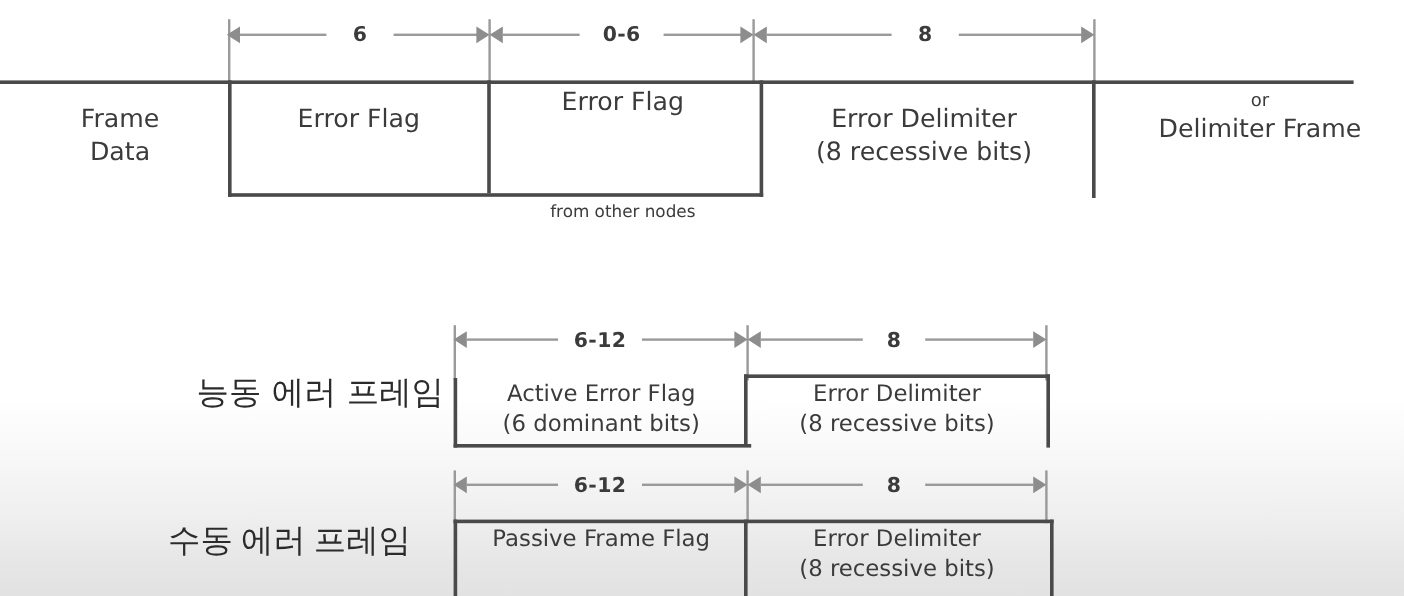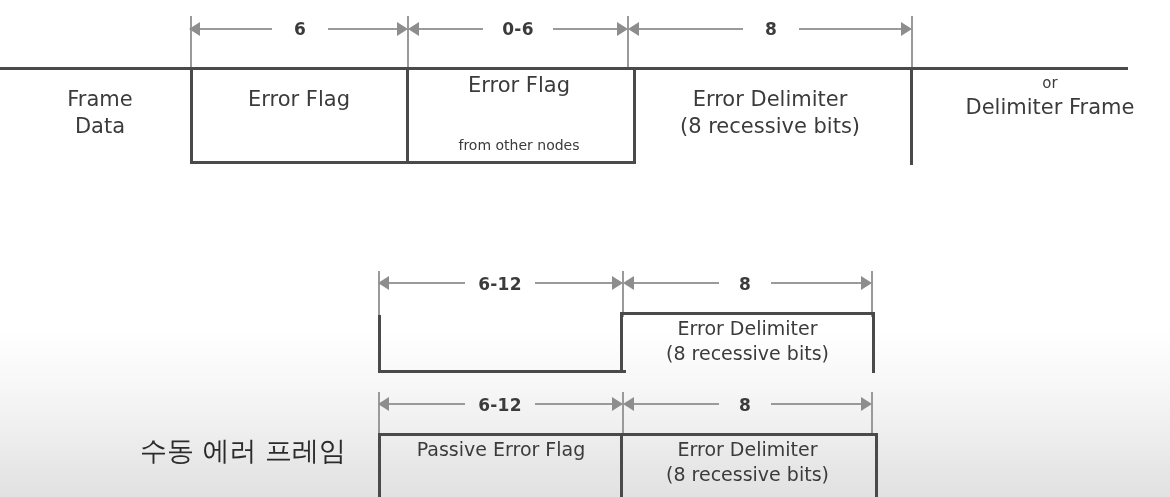--- a/index.html
+++ b/index.html
@@ -42,21 +42,21 @@
   .celltext {
     position: absolute;
     text-align: center;
     color: #3b3b3b;
     line-height: 1.30;
     white-space: nowrap;
   }
   .t-big   { font-size: 21px; }
   .t-mid   { font-size: 19px; }
   .t-small { font-size: 15px; }
-  .t-tiny  { font-size: 14px; }
+  .t-tiny  { font-size: 14px; margin-top: 32px; }
   .t-dim   { font-size: 17px; font-weight: bold; color: #3b3b3b; letter-spacing: .3px; }
   .t-kr    { font-size: 27px; color: #2b2b2b; white-space: nowrap; }
 
   
   .arrow-l, .arrow-r {
     position: absolute;
     width: 0; height: 0;
     border-top: 7px solid transparent;
     border-bottom: 7px solid transparent;
   }
@@ -126,20 +126,21 @@
     </div>
 
     <div class="celltext t-big" style="left:930px;top:74px;width:240px;">
       <div class="t-small">or</div>
       <div>Delimiter Frame</div>
     </div>
   </div>
 
   <div class="abs" style="left:0;top:265px;width:1170px;height:112px;">
 
+    <div class="celltext t-kr" style="left:140px;top:45px;width:230px;text-align:right;">능동 에러 프레임</div>
 
     <div class="abs tickline" style="left:378px;top:6px;height:46px;"></div>
     <div class="abs tickline" style="left:622px;top:6px;height:46px;"></div>
     <div class="abs tickline" style="left:871px;top:6px;height:46px;"></div>
 
     <div class="arrow-l" style="left:378px;top:11px;"></div>
     <div class="abs dimline" style="left:389px;top:17px;width:76px;"></div>
     <div class="celltext t-dim" style="left:465px;top:8px;width:70px;">6-12</div>
     <div class="abs dimline" style="left:535px;top:17px;width:78px;"></div>
     <div class="arrow-r" style="left:612px;top:11px;"></div>
@@ -153,30 +154,34 @@
     <div class="abs" style="left:378px;top:50px;width:245px;height:55px;
                 border-left:3px solid #4a4a4a;
                 border-bottom:3px solid #4a4a4a;"></div>
 
     <div class="abs" style="left:620px;top:47px;width:252px;height:58px;
                 border-top:3px solid #4a4a4a;
                 border-right:3px solid #4a4a4a;"></div>
 
     <div class="abs vline" style="left:620px;top:47px;height:58px;"></div>
 
+    <div class="celltext t-mid" style="left:380px;top:51px;width:242px;">
+      <div>Active Error Flag</div>
+      <div>(6 dominant bits)</div>
+    </div>
 
     <div class="celltext t-mid" style="left:623px;top:51px;width:249px;">
       <div>Error Delimiter</div>
       <div>(8 recessive bits)</div>
     </div>
   </div>
 
   <div class="abs" style="left:0;top:388px;width:1170px;height:109px;">
 
-    <div class="celltext t-kr" style="left:128px;top:45px;width:230px;text-align:center;">수동 에러 프레임</div>
+    <div class="celltext t-kr" style="left:140px;top:45px;width:230px;text-align:left;font-family:Liberation Serif, serif;">수동 에러 프레임</div>
 
     <div class="abs tickline" style="left:378px;top:4px;height:44px;"></div>
     <div class="abs tickline" style="left:622px;top:4px;height:44px;"></div>
     <div class="abs tickline" style="left:871px;top:4px;height:44px;"></div>
 
     <div class="arrow-l" style="left:378px;top:9px;"></div>
     <div class="abs dimline" style="left:389px;top:15px;width:76px;"></div>
     <div class="celltext t-dim" style="left:465px;top:6px;width:70px;">6-12</div>
     <div class="abs dimline" style="left:535px;top:15px;width:78px;"></div>
     <div class="arrow-r" style="left:612px;top:9px;"></div>
@@ -187,21 +192,21 @@
     <div class="abs dimline" style="left:771px;top:15px;width:90px;"></div>
     <div class="arrow-r" style="left:861px;top:9px;"></div>
 
     <div class="abs" style="left:378px;top:45px;width:494px;height:64px;
                 border-top:3px solid #4a4a4a;
                 border-left:3px solid #4a4a4a;
                 border-right:3px solid #4a4a4a;"></div>
     <div class="abs vline" style="left:620px;top:45px;height:64px;"></div>
 
     <div class="celltext t-mid" style="left:380px;top:49px;width:242px;">
-      <div>Passive Error Flag</div>
+      <div>Passive Frame Flag</div>
     </div>
 
     <div class="celltext t-mid" style="left:623px;top:49px;width:249px;">
       <div>Error Delimiter</div>
       <div>(8 recessive bits)</div>
     </div>
   </div>
 
 </div>
 

